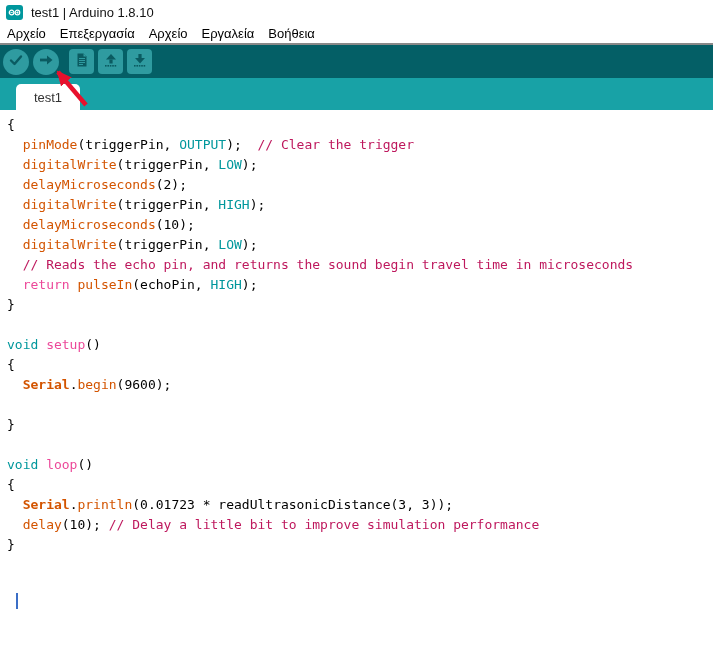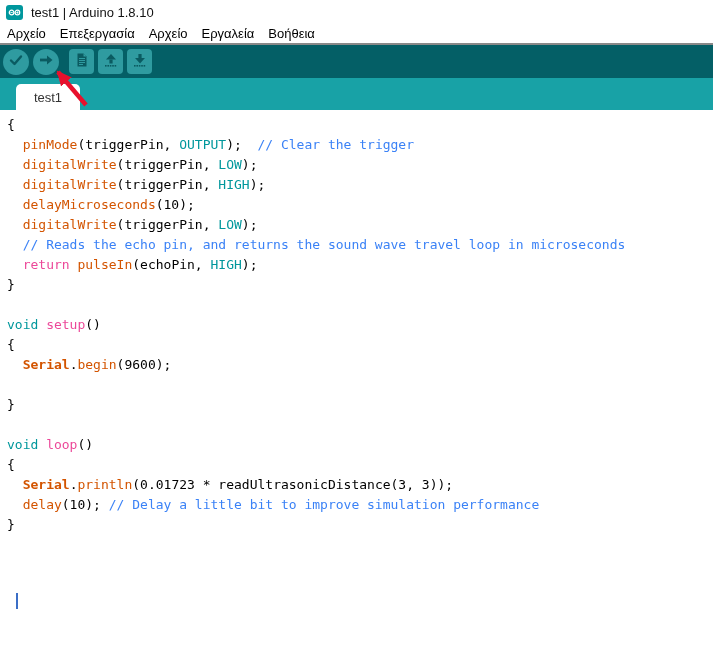--- a/index.html
+++ b/index.html
@@ -37,21 +37,21 @@
   
   .editor { position:relative; background:#fff; height:567px;
             padding:5px 0 0 7px; cursor:text; }
   .code-line { font-family:"DejaVu Sans Mono","Liberation Mono",monospace;
                font-size:13px; line-height:20px; white-space:pre; color:#000; }
   .tok-type    { color:#00979C; }
   .tok-struct  { color:#ec4899; }
   .tok-func    { color:#D35400; }
   .tok-serial  { color:#D35400; font-weight:bold; }
   .tok-const   { color:#00979C; }
-  .tok-comment { color:#3b82f6; }
+  .tok-comment { color:#be185d; }
   .tok-plain   { color:#000; }
 
   .caret { position:absolute; left:16px; top:483px; width:2px; height:16px; background:#3b6ec6; }
 
   
   .annotation { position:absolute; left:0; top:0; pointer-events:none; z-index:10; }
 </style>
 </head>
 <body>
 
@@ -149,24 +149,25 @@
     <div class="tab">
       <span>test1</span>
     </div>
   </div>
 
   <div class="editor">
     <div>
         <div class="code-line"><span class="tok-plain">{</span></div>
         <div class="code-line"><span class="tok-plain">  </span><span class="tok-func">pinMode</span><span class="tok-plain">(triggerPin, </span><span class="tok-const">OUTPUT</span><span class="tok-plain">);  </span><span class="tok-comment">// Clear the trigger</span></div>
         <div class="code-line"><span class="tok-plain">  </span><span class="tok-func">digitalWrite</span><span class="tok-plain">(triggerPin, </span><span class="tok-const">LOW</span><span class="tok-plain">);</span></div>
+        <div class="code-line"><span class="tok-plain">  </span><span class="tok-func">delayMicroseconds</span><span class="tok-plain">(2);</span></div>
         <div class="code-line"><span class="tok-plain">  </span><span class="tok-func">digitalWrite</span><span class="tok-plain">(triggerPin, </span><span class="tok-const">HIGH</span><span class="tok-plain">);</span></div>
         <div class="code-line"><span class="tok-plain">  </span><span class="tok-func">delayMicroseconds</span><span class="tok-plain">(10);</span></div>
         <div class="code-line"><span class="tok-plain">  </span><span class="tok-func">digitalWrite</span><span class="tok-plain">(triggerPin, </span><span class="tok-const">LOW</span><span class="tok-plain">);</span></div>
-        <div class="code-line"><span class="tok-plain">  </span><span class="tok-comment">// Reads the echo pin, and returns the sound wave travel loop in microseconds</span></div>
+        <div class="code-line"><span class="tok-plain">  </span><span class="tok-comment">// Reads the echo pin, and returns the sound begin travel time in microseconds</span></div>
         <div class="code-line"><span class="tok-plain">  </span><span class="tok-struct">return</span><span class="tok-plain"> </span><span class="tok-func">pulseIn</span><span class="tok-plain">(echoPin, </span><span class="tok-const">HIGH</span><span class="tok-plain">);</span></div>
         <div class="code-line"><span class="tok-plain">}</span></div>
         <div class="code-line">&nbsp;</div>
         <div class="code-line"><span class="tok-type">void</span><span class="tok-plain"> </span><span class="tok-struct">setup</span><span class="tok-plain">()</span></div>
         <div class="code-line"><span class="tok-plain">{</span></div>
         <div class="code-line"><span class="tok-plain">  </span><span class="tok-serial">Serial</span><span class="tok-plain">.</span><span class="tok-func">begin</span><span class="tok-plain">(9600);</span></div>
         <div class="code-line">&nbsp;</div>
         <div class="code-line"><span class="tok-plain">}</span></div>
         <div class="code-line">&nbsp;</div>
         <div class="code-line"><span class="tok-type">void</span><span class="tok-plain"> </span><span class="tok-struct">loop</span><span class="tok-plain">()</span></div>

